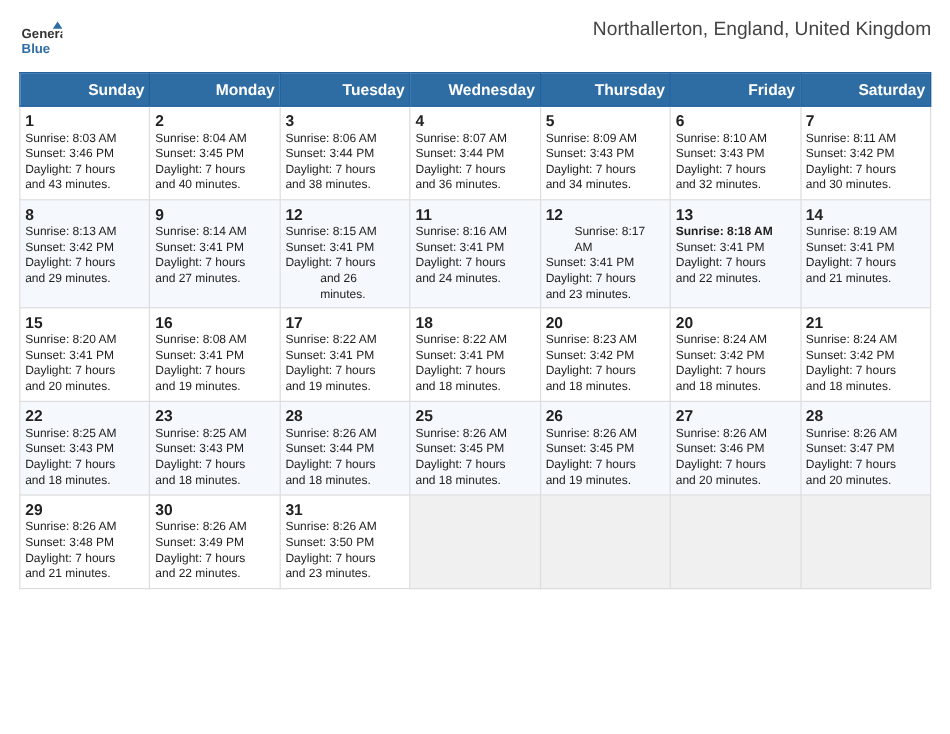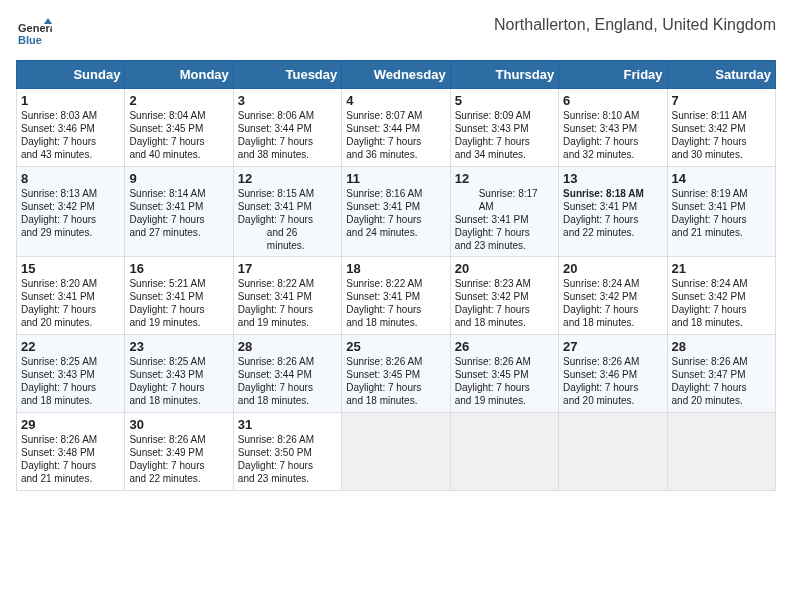--- a/index.html
+++ b/index.html
@@ -204,21 +204,21 @@
       <tr>
         <td>
           <span class="day-number">15</span>
           <span style="display: block; line-height: 1.3;">Sunrise: 8:20 AM</span>
           <span style="display: block; line-height: 1.3;">Sunset: 3:41 PM</span>
           <span style="display: block; line-height: 1.3;">Daylight: 7 hours</span>
           <span style="display: block; line-height: 1.3;">and 20 minutes.</span>
         </td>
         <td>
           <span class="day-number">16</span>
-          <span style="display: block; line-height: 1.3;">Sunrise: 5:21 AM</span>
+          <span style="display: block; line-height: 1.3;">Sunrise: 8:08 AM</span>
           <span style="display: block; line-height: 1.3;">Sunset: 3:41 PM</span>
           <span style="display: block; line-height: 1.3;">Daylight: 7 hours</span>
           <span style="display: block; line-height: 1.3;">and 19 minutes.</span>
         </td>
         <td>
           <span class="day-number">17</span>
           <span style="display: block; line-height: 1.3;">Sunrise: 8:22 AM</span>
           <span style="display: block; line-height: 1.3;">Sunset: 3:41 PM</span>
           <span style="display: block; line-height: 1.3;">Daylight: 7 hours</span>
           <span style="display: block; line-height: 1.3;">and 19 minutes.</span>

